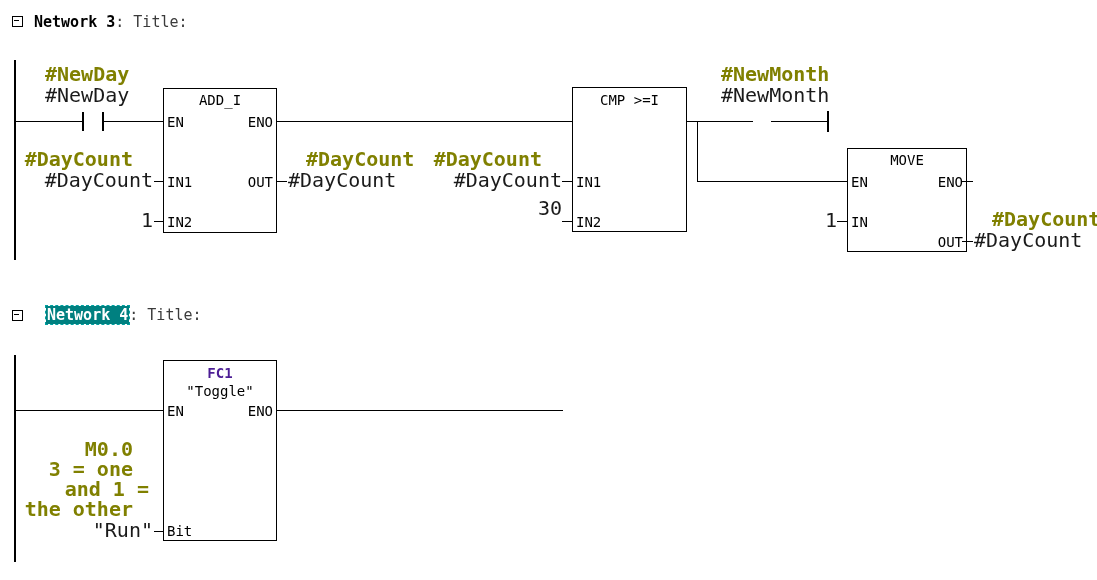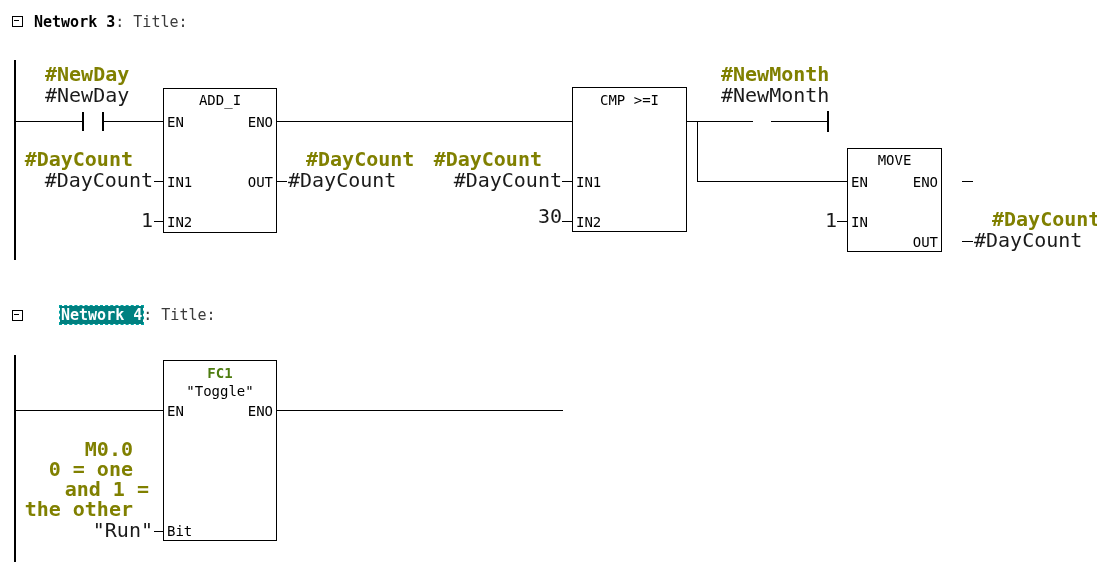--- a/index.html
+++ b/index.html
@@ -59,21 +59,21 @@
     box-sizing: border-box;
   }
   .fb-title {
     position: absolute;
     width: 100%;
     text-align: center;
     font-size: 14px;
     line-height: 16px;
     white-space: pre;
   }
-  .fb-title.gold { color: #4d7c0f; font-weight: bold; }
+  .fb-title.gold { color: #4c1d95; font-weight: bold; }
   .pin {
     position: absolute;
     font-size: 14px;
     line-height: 15px;
     white-space: pre;
   }
   .pin-l { left: 3px; }
   .pin-r { right: 3px; }
 
   
@@ -154,67 +154,67 @@
 <div class="abs fb" style="left:572px; top:87px; width:115px; height:145px;">
   <div class="fb-title" style="top:4px;">CMP &gt;=I</div>
   <div class="pin pin-l" style="top:87px;">IN1</div>
   <div class="pin pin-l" style="top:127px;">IN2</div>
 </div>
 
 <div class="abs lbl sym r" style="left:428px; top:151px; width:114px;">#DayCount</div>
 <div class="abs lbl addr r" style="left:428px; top:172px; width:134px;">#DayCount</div>
 <div class="abs wire-h" style="left:562px; top:181px; width:10px;"></div>
 
-<div class="abs lbl addr r" style="left:492px; top:208px; width:70px;">30</div>
+<div class="abs lbl addr r" style="left:492px; top:200px; width:70px;">30</div>
 <div class="abs wire-h" style="left:562px; top:221px; width:10px;"></div>
 
 <div class="abs wire-h" style="left:687px; top:121px; width:66px;"></div>
 <div class="abs wire-v" style="left:697px; top:121px; height:61px;"></div>
 <div class="abs wire-h" style="left:697px; top:181px; width:150px;"></div>
 
 <div class="abs lbl sym" style="left:721px; top:66px;">#NewMonth</div>
 <div class="abs lbl addr" style="left:721px; top:87px;">#NewMonth</div>
 <div class="coil abs" style="left:752px; top:111px;"></div>
 <div class="abs wire-h" style="left:771px; top:121px; width:57px;"></div>
 <div class="abs rail" style="left:827px; top:111px; height:21px;"></div>
 
-<div class="abs fb" style="left:847px; top:148px; width:95px; height:104px;">
+<div class="abs fb" style="left:847px; top:148px; width:120px; height:104px;">
   <div class="fb-title" style="top:3px;">MOVE</div>
   <div class="pin pin-l" style="top:26px;">EN</div>
   <div class="pin pin-r" style="top:26px;">ENO</div>
   <div class="pin pin-l" style="top:66px;">IN</div>
   <div class="pin pin-r" style="top:86px;">OUT</div>
 </div>
 
 <div class="abs lbl addr r" style="left:777px; top:212px; width:60px;">1</div>
 <div class="abs wire-h" style="left:837px; top:221px; width:10px;"></div>
 
 <div class="abs wire-h" style="left:962px; top:181px; width:11px;"></div>
 
 <div class="abs wire-h" style="left:962px; top:241px; width:11px;"></div>
 <div class="abs lbl sym" style="left:992px; top:211px;">#DayCount</div>
 <div class="abs lbl addr" style="left:974px; top:232px;">#DayCount</div>
 
 <div class="abs" style="left:12px; top:310px;">
   <div class="collapse-box"></div>
 </div>
-<div class="abs nw-title" style="left:48px; top:306px;padding-left:12px;"><span class="nw-name sel">Network 4</span><span class="nw-rest">: </span><span class="nw-rest">Title:</span></div>
+<div class="abs nw-title" style="left:34px; top:306px;padding-left:12px;"><span class="nw-name sel">Network 4</span><span class="nw-rest">: </span><span class="nw-rest">Title:</span></div>
 
 <div class="abs rail" style="left:14px; top:355px; height:207px;"></div>
 
 <div class="abs wire-h" style="left:14px; top:410px; width:150px;"></div>
 
 <div class="abs fb" style="left:163px; top:360px; width:114px; height:181px;">
   <div class="fb-title gold" style="top:4px;">FC1</div>
   <div class="fb-title" style="top:22px;">"Toggle"</div>
   <div class="pin pin-l" style="top:43px;">EN</div>
   <div class="pin pin-r" style="top:43px;">ENO</div>
   <div class="pin pin-l" style="top:163px;">Bit</div>
 </div>
 
 <div class="abs wire-h" style="left:277px; top:410px; width:286px;"></div>
 
 <div class="abs lbl sym r" style="left:19px; top:441px; width:114px;">M0.0</div>
-<div class="abs lbl sym r" style="left:19px; top:461px; width:114px;">0 = one</div>
+<div class="abs lbl sym r" style="left:19px; top:461px; width:114px;">3 = one</div>
 <div class="abs lbl sym r" style="left:35px; top:481px; width:114px;">and 1 =</div>
 <div class="abs lbl sym r" style="left:19px; top:501px; width:114px;">the other</div>
 <div class="abs lbl addr r" style="left:19px; top:522px; width:134px;">"Run"</div>
 <div class="abs wire-h" style="left:154px; top:531px; width:10px;"></div>
 
 </body></html>

